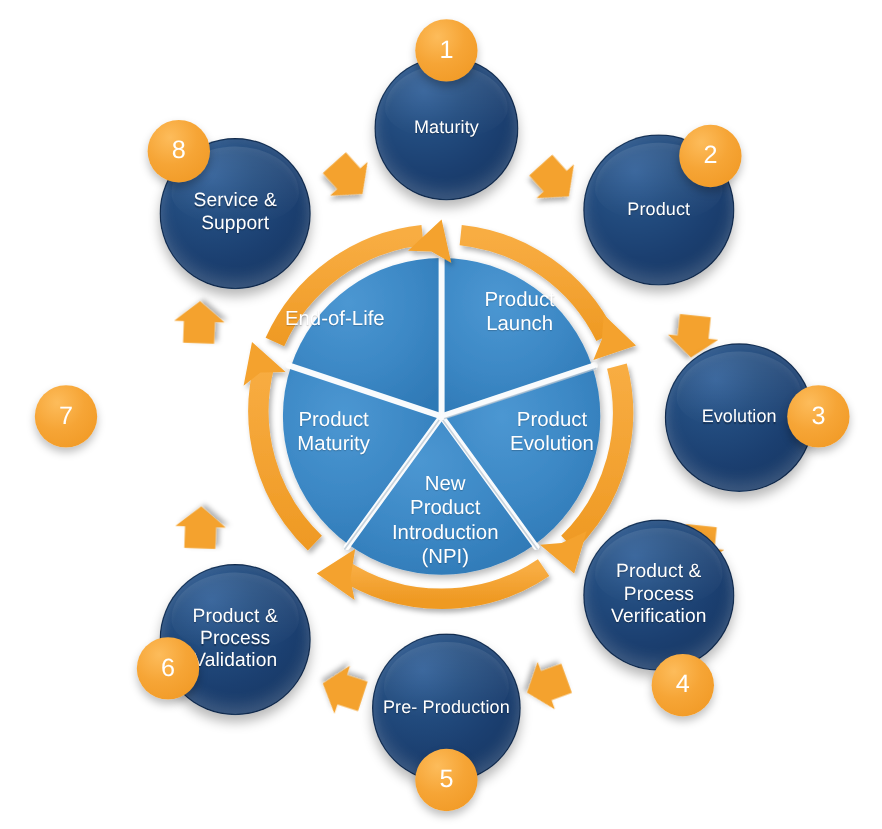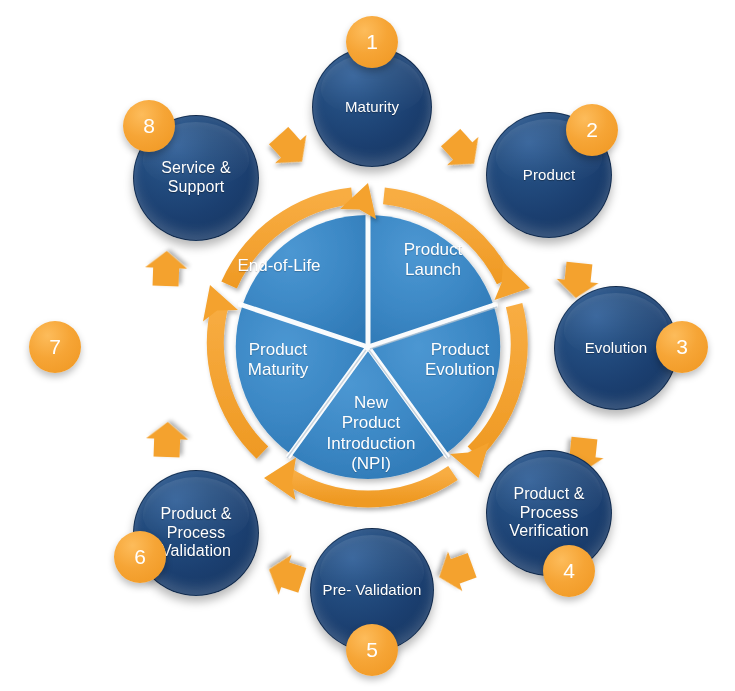--- a/index.html
+++ b/index.html
@@ -214,30 +214,30 @@
   <div class="node small" style="left:486px;top:112px;width:126px;height:126px;">
     <span class="ntext">Product</span>
   </div>
   <div class="badge" style="left:566px;top:104px;">2</div>
 
   <div class="node small" style="left:554px;top:286px;width:124px;height:124px;">
     <span class="ntext">Evolution</span>
   </div>
   <div class="badge" style="left:656px;top:321px;">3</div>
 
-  <div class="node multi" style="left:486px;top:450px;width:126px;height:126px;text-align:center;">
+  <div class="node multi" style="left:486px;top:433px;width:126px;height:126px;text-align:center;">
     <span class="ntext">Product &amp;
 Process
 Verification</span>
   </div>
   <div class="badge" style="left:543px;top:545px;">4</div>
 
   <div class="node small" style="left:310px;top:528px;width:124px;height:124px;">
     <span class="ntext">Pre-
-Validation</span>
+Production</span>
   </div>
   <div class="badge" style="left:346px;top:624px;">5</div>
 
   <div class="node multi" style="left:133px;top:470px;width:126px;height:126px;">
     <span class="ntext">Product &amp;
 Process
 Validation</span>
   </div>
   <div class="badge" style="left:114px;top:531px;">6</div>
 

